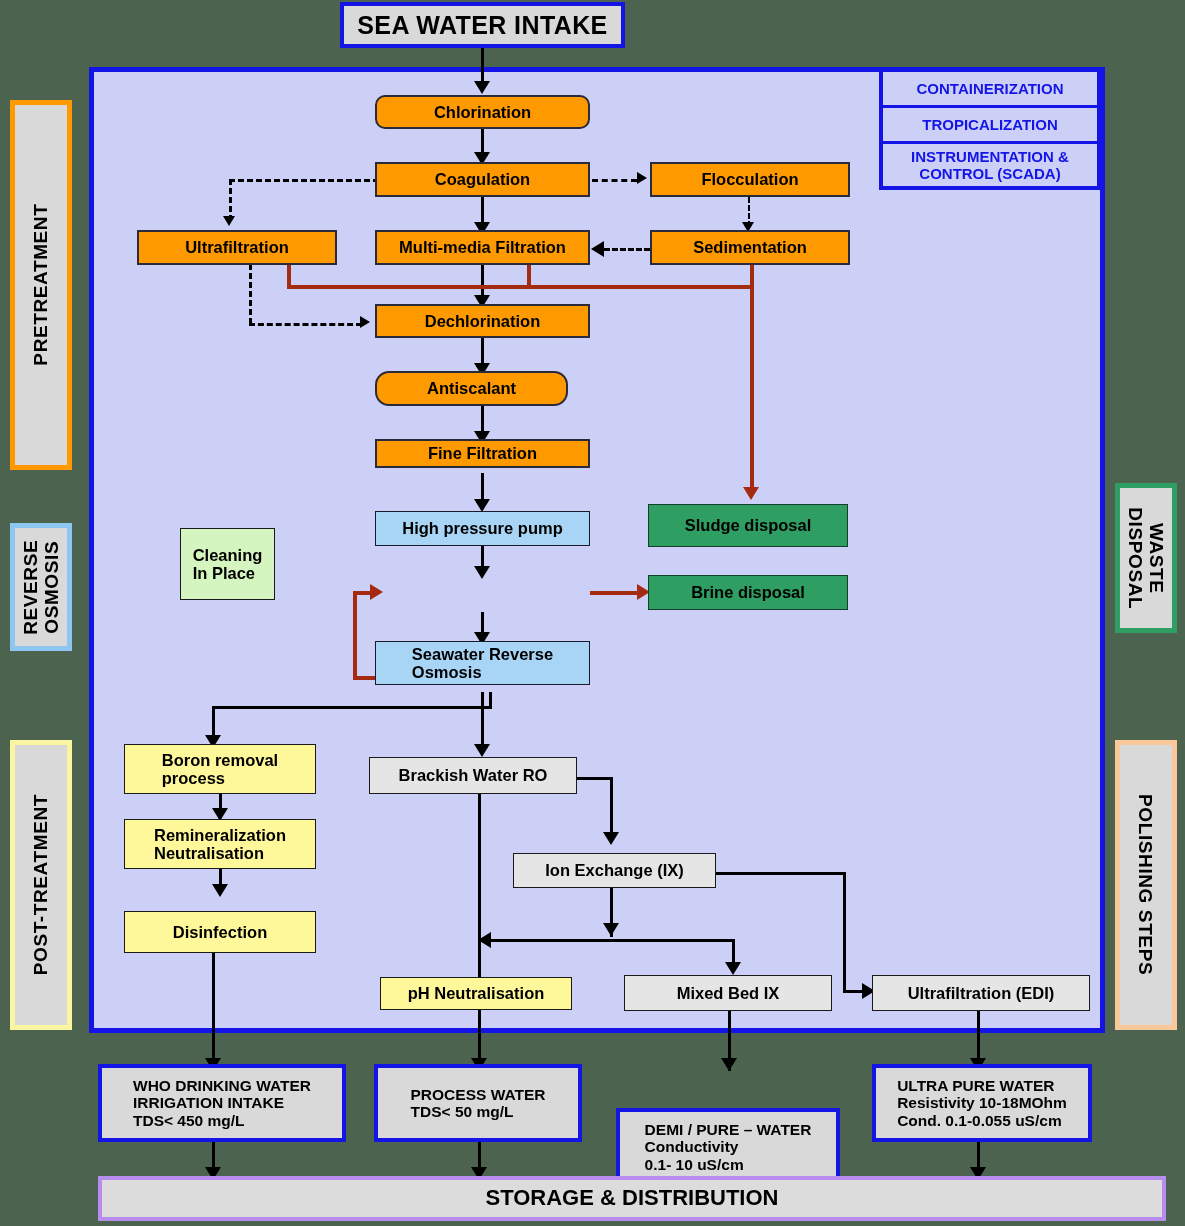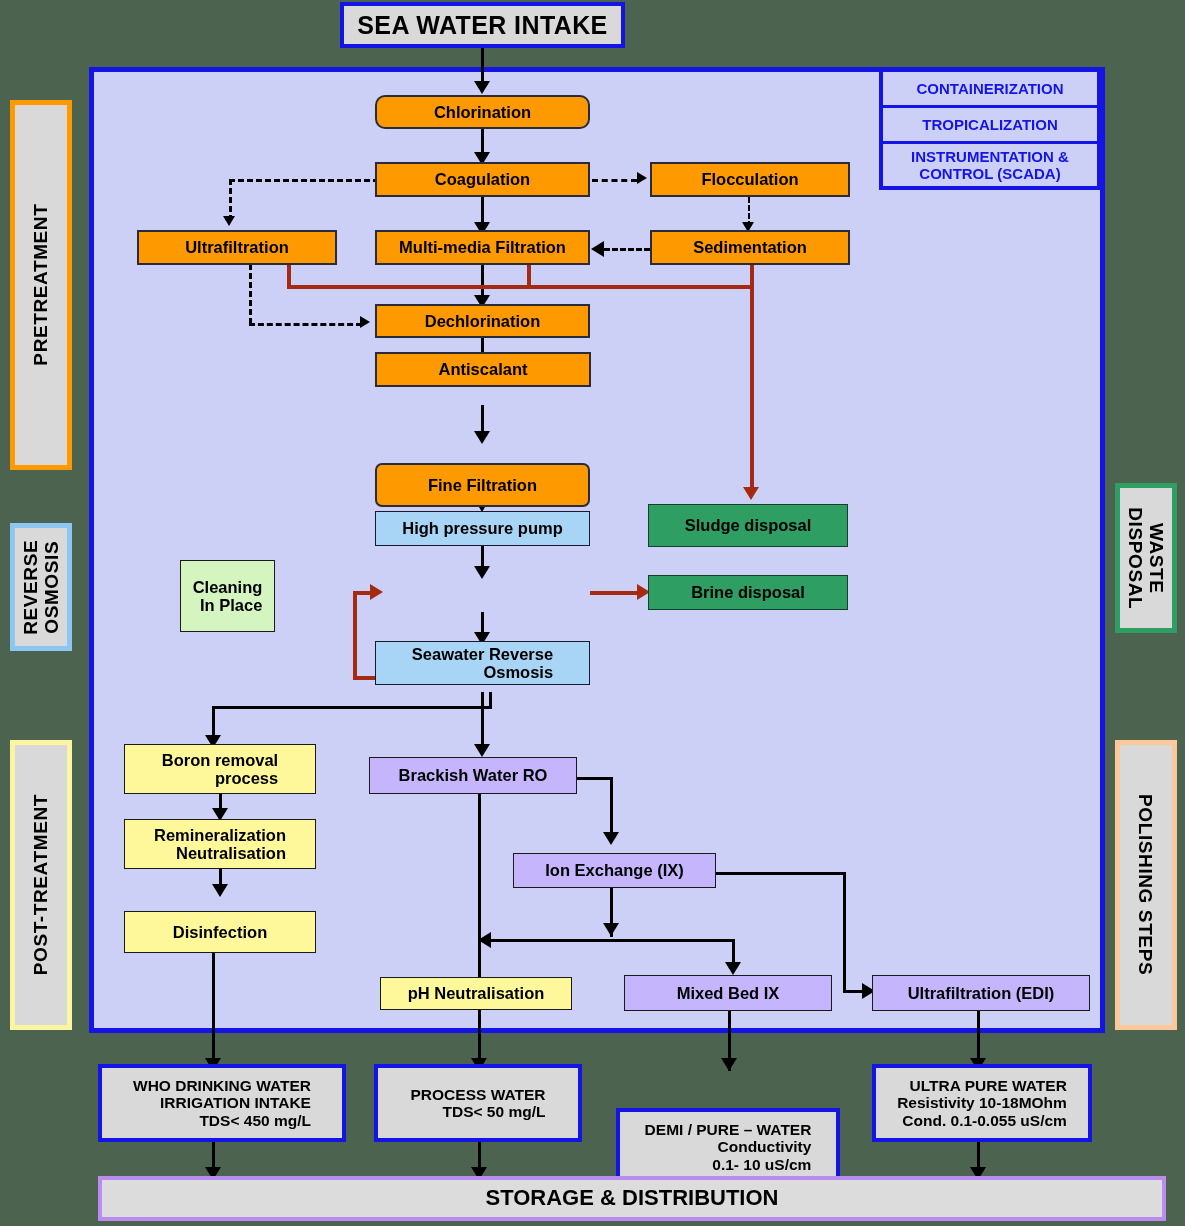--- a/index.html
+++ b/index.html
@@ -2,28 +2,28 @@
 <html><head>
 <meta charset="utf-8">
 <style>
   html,body{margin:0;padding:0;background:#4c6350;}
   body{width:1185px;height:1226px;position:relative;
        font-family:"Liberation Sans",sans-serif;overflow:hidden;}
   .stage{position:absolute;left:0;top:0;width:1185px;height:1226px;background:#4c6350;}
 
   
   .box{position:absolute;box-sizing:border-box;display:flex;align-items:center;
-       justify-content:center;text-align:right;font-weight:bold;color:#000;
+       justify-content:center;text-align:left;font-weight:bold;color:#000;
        line-height:1.12;z-index:6;}
 
   .orange{background:#FF9900;border:2px solid #2a2a3a;font-size:16.5px;}
   .blue  {background:#A8D4F5;border:1.6px solid #1a1a2a;font-size:16.5px;}
   .green {background:#2E9E63;border:1.6px solid #14402a;font-size:16.5px;}
   .yellow{background:#FFF89A;border:1.6px solid #1a1a1a;font-size:16.5px;}
-  .peach {background:#c4b5fd;border:1.6px solid #1a1a1a;font-size:16.5px;}
+  .peach {background:#e5e5e5;border:1.6px solid #1a1a1a;font-size:16.5px;}
   .mint  {background:#D4F5C0;border:1.6px solid #1a1a1a;font-size:16.5px;}
 
   
   .grey-blue{background:#D9D9D9;border:4px solid #1414E6;font-size:15.5px;}
   #title-box{font-size:25px;letter-spacing:.4px;}
   .storage{background:#DCDCDC;border:4px solid #B98CF0;font-size:22px;}
 
   
   #main-container{position:absolute;left:89px;top:67px;width:1016px;height:966px;
      background:#CCD0F7;border:5px solid #1414E6;box-sizing:border-box;z-index:1;}
@@ -228,25 +228,25 @@
   <div class="box orange" style="left:650px;top:162px;width:200px;height:35px;">Flocculation</div>
 
   <div class="box orange" style="left:137px;top:230px;width:200px;height:35px;">Ultrafiltration</div>
 
   <div class="box orange" style="left:375px;top:230px;width:215px;height:35px;">Multi-media Filtration</div>
 
   <div class="box orange" style="left:650px;top:230px;width:200px;height:35px;">Sedimentation</div>
 
   <div class="box orange" style="left:375px;top:304px;width:215px;height:34px;">Dechlorination</div>
 
-  <div class="box orange" style="left:375px;top:352px;width:216px;height:35px;">Antiscalant</div>
-
-  <div class="box orange" style="left:375px;top:463px;width:215px;height:44px;border-radius:7px;">Fine Filtration</div>
-
-  <div class="box mint" style="left:180px;top:528px;width:95px;height:72px;margin-top:32px;">Cleaning<br>In Place</div>
+  <div class="box orange" style="left:375px;top:371px;width:193px;height:35px;border-radius:14px;">Antiscalant</div>
+
+  <div class="box orange" style="left:375px;top:439px;width:215px;height:29px;">Fine Filtration</div>
+
+  <div class="box mint" style="left:180px;top:528px;width:95px;height:72px;">Cleaning<br>In Place</div>
 
   <div class="box blue" style="left:375px;top:511px;width:215px;height:35px;">High pressure pump</div>
 
 
   <div class="box blue" style="left:375px;top:641px;width:215px;height:44px;">Seawater Reverse<br>Osmosis</div>
 
   <div class="box green" style="left:648px;top:504px;width:200px;height:43px;">Sludge disposal</div>
 
   <div class="box green" style="left:648px;top:575px;width:200px;height:35px;">Brine disposal</div>
 

